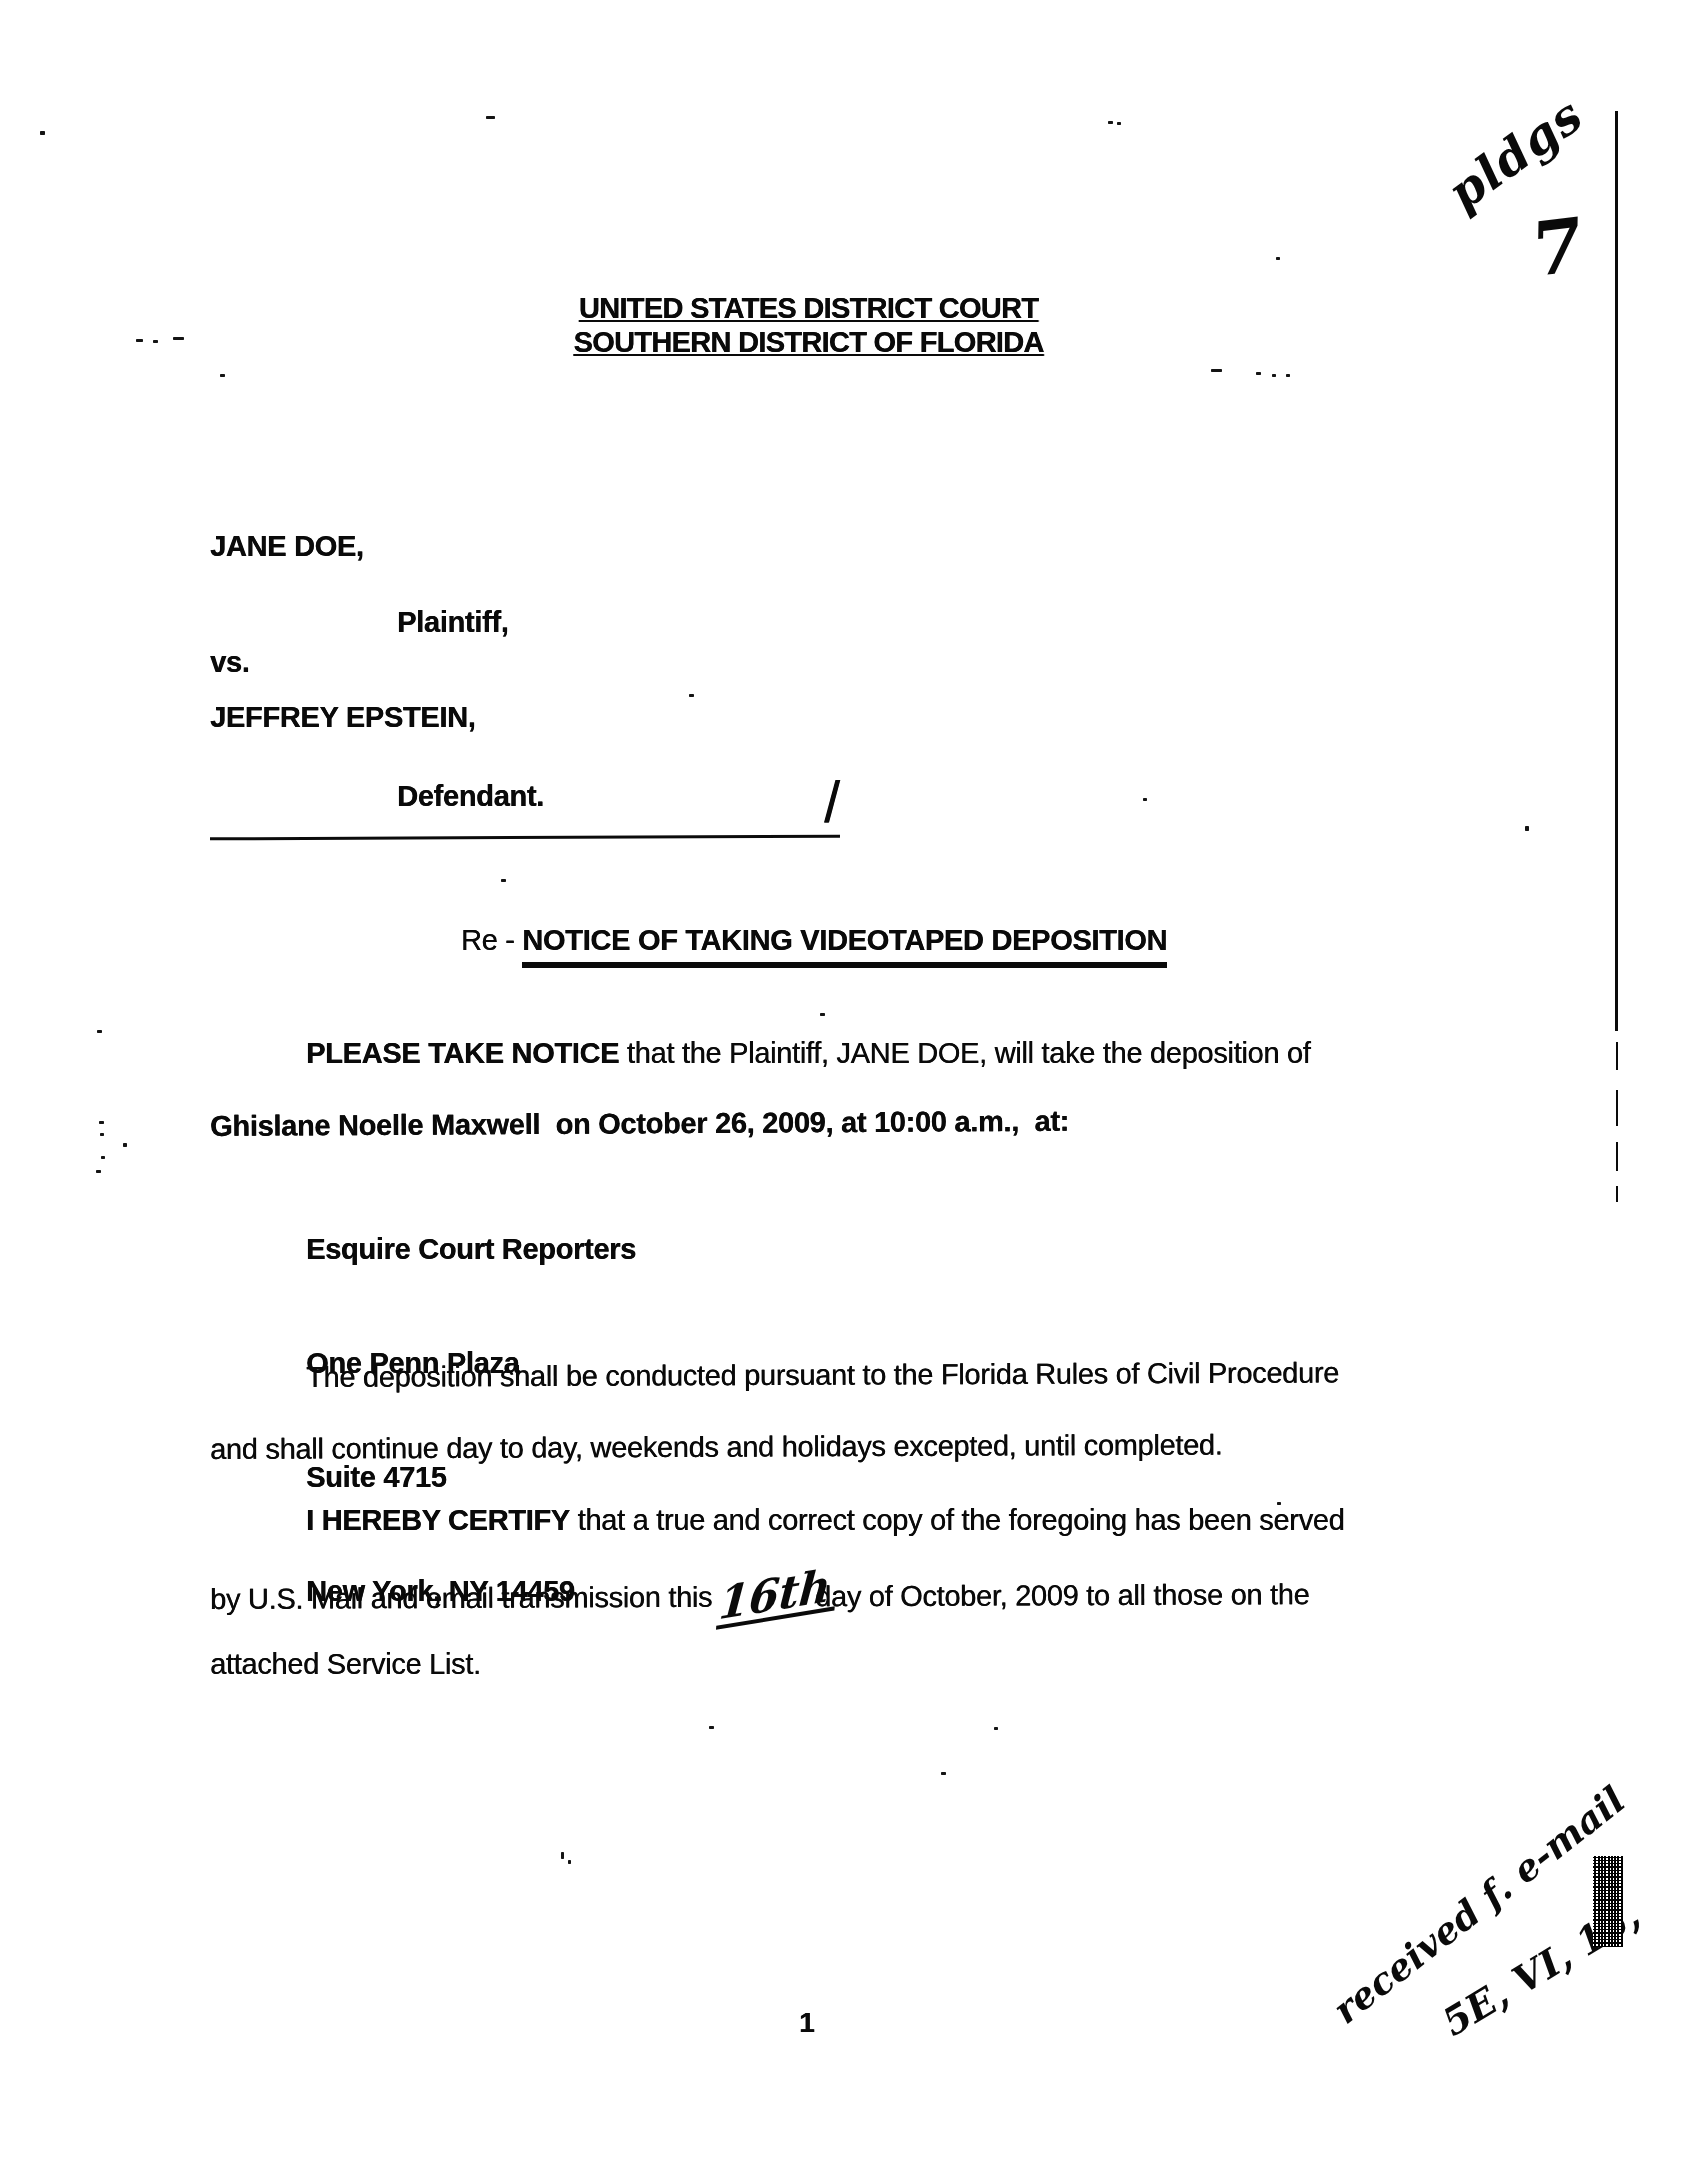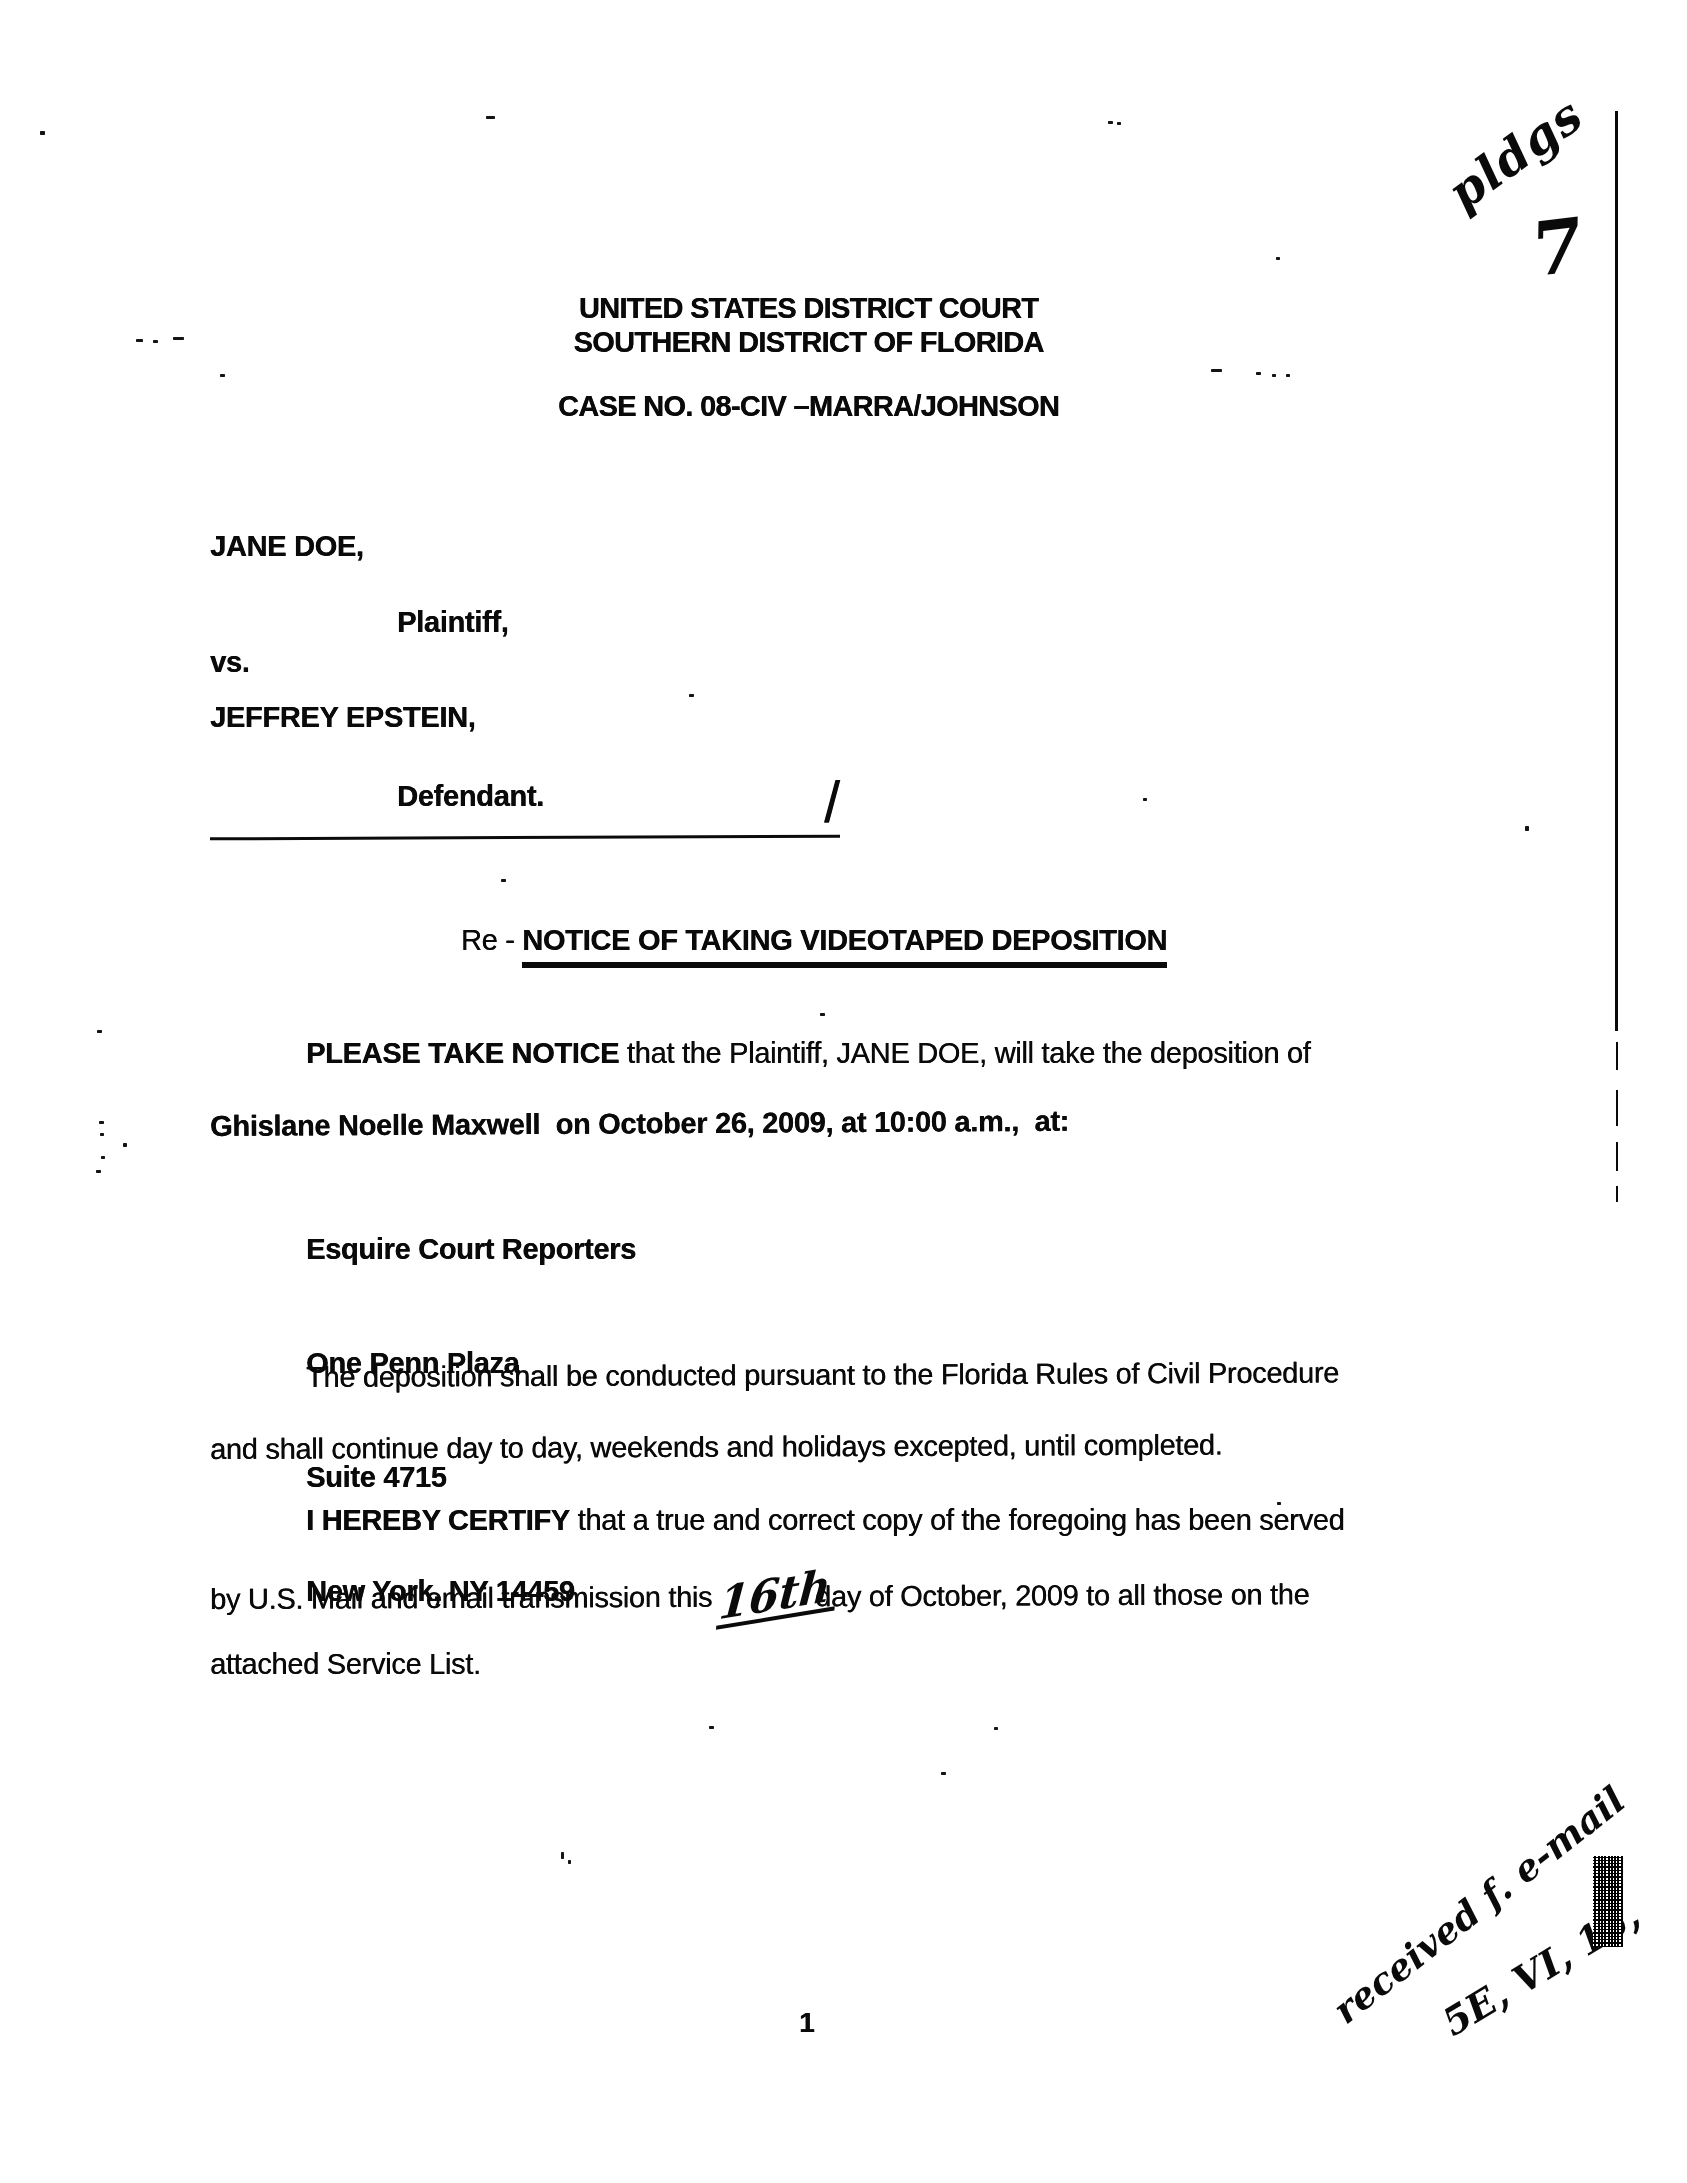--- a/index.html
+++ b/index.html
@@ -8,21 +8,21 @@
     width:1687px; height:2183px;
     background:#ffffff;
     overflow:hidden;
     font-family:"Liberation Sans", sans-serif;
     color:#0a0a0a;
     text-shadow:0.4px 0 0 currentColor; 
   }
   .t { position:absolute; white-space:pre; font-size:29px; letter-spacing:-0.3px; line-height:34px; }
   .b { font-weight:700; }
   .header-block { position:absolute; left:539px; top:291px; width:539px; text-align:center; }
-  .header-block .hl { white-space:pre; font-size:29px; font-weight:700; letter-spacing:-0.7px; line-height:34px; }
+  .header-block .hl { white-space:pre; font-size:29px; font-weight:700; letter-spacing:-0.7px; line-height:34px;text-decoration:underline; }
   .case-line { margin-top:30px; }
   .title-block { position:absolute; left:397px; top:924px; width:834px; text-align:center; white-space:pre; font-size:29px; letter-spacing:-0.3px; }
   .title-underline { font-weight:700; border-bottom:6px solid #0a0a0a; padding-bottom:6px; }
   .rule { position:absolute; left:210px; top:836px; width:630px; height:3.3px; background:#0b0b0b; transform:rotate(-0.25deg); }
   .rule-slash { position:absolute; left:824px; top:785px; font-size:57px; font-weight:400; }
   .addr { line-height:38px; }
   .tilt1 { transform:rotate(-0.35deg); transform-origin:left center; }
   .tilt2 { transform:rotate(-0.25deg); transform-origin:left center; }
   
   .hw { position:absolute; font-family:"DejaVu Serif", serif; font-style:italic; font-weight:700; white-space:pre; text-shadow:none; }
@@ -53,21 +53,20 @@
   .pageno { position:absolute; left:799px; top:2007px; font-size:28px; font-weight:700; letter-spacing:0; }
 </style>
 </head>
 <body>
 
 <div class="page">
 
   <div class="header-block">
     <div class="hl">UNITED STATES DISTRICT COURT</div>
     <div class="hl">SOUTHERN DISTRICT OF FLORIDA</div>
-    <div class="hl case-line">CASE NO. 08-CIV –MARRA/JOHNSON</div>
   </div>
 
   <div class="t b" style="left:210px; top:529px;">JANE DOE,</div>
   <div class="t b" style="left:397px; top:605px;">Plaintiff,</div>
   <div class="t b" style="left:210px; top:645px;">vs.</div>
   <div class="t b" style="left:210px; top:700px;">JEFFREY EPSTEIN,</div>
   <div class="t b" style="left:397px; top:779px;">Defendant.</div>
   <div class="rule"></div>
   <div class="t rule-slash">/</div>
 

